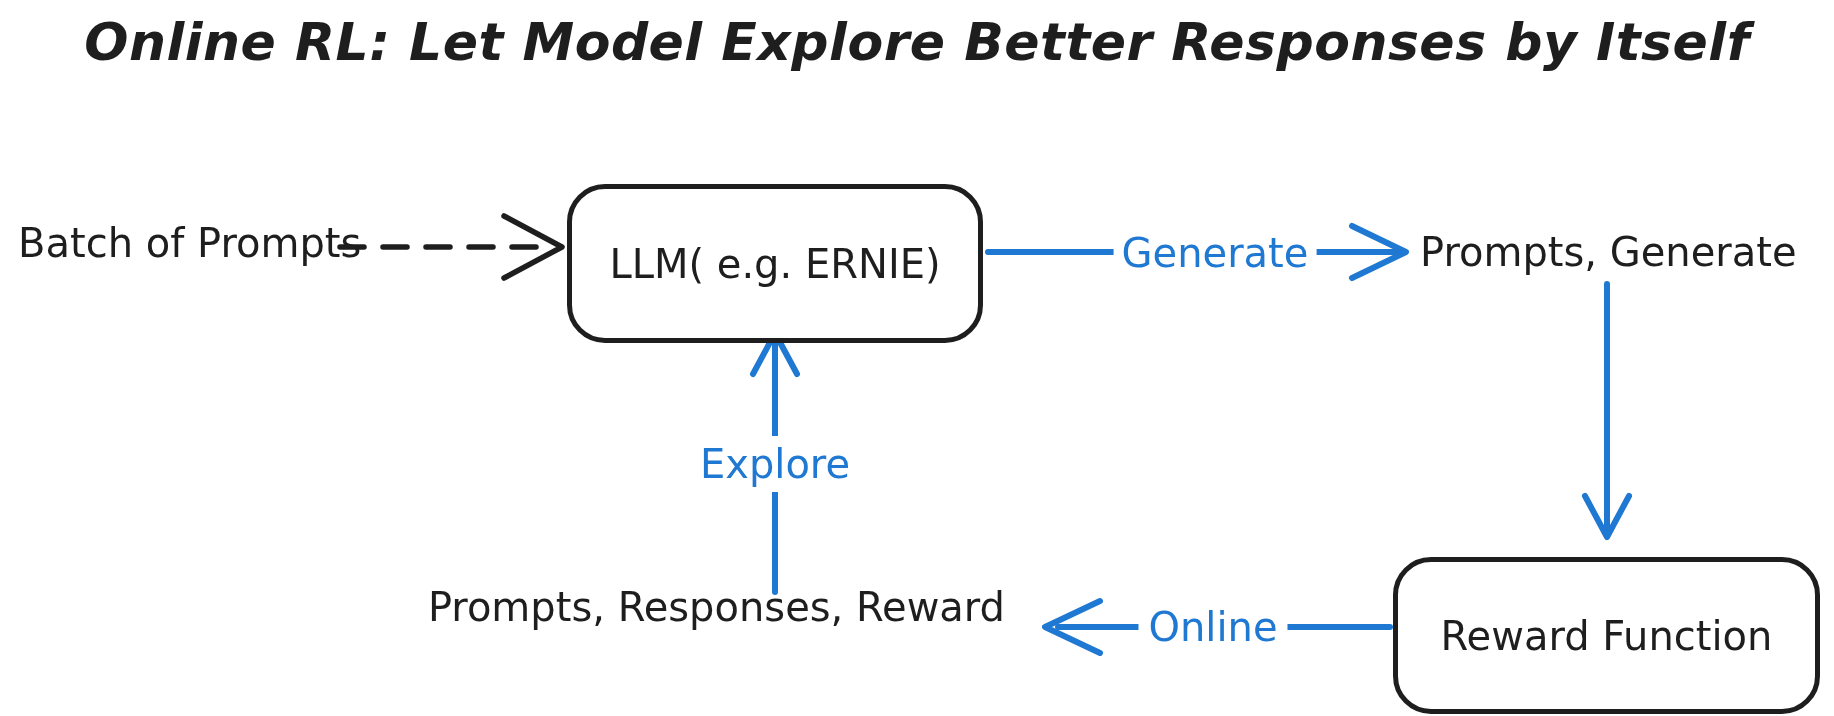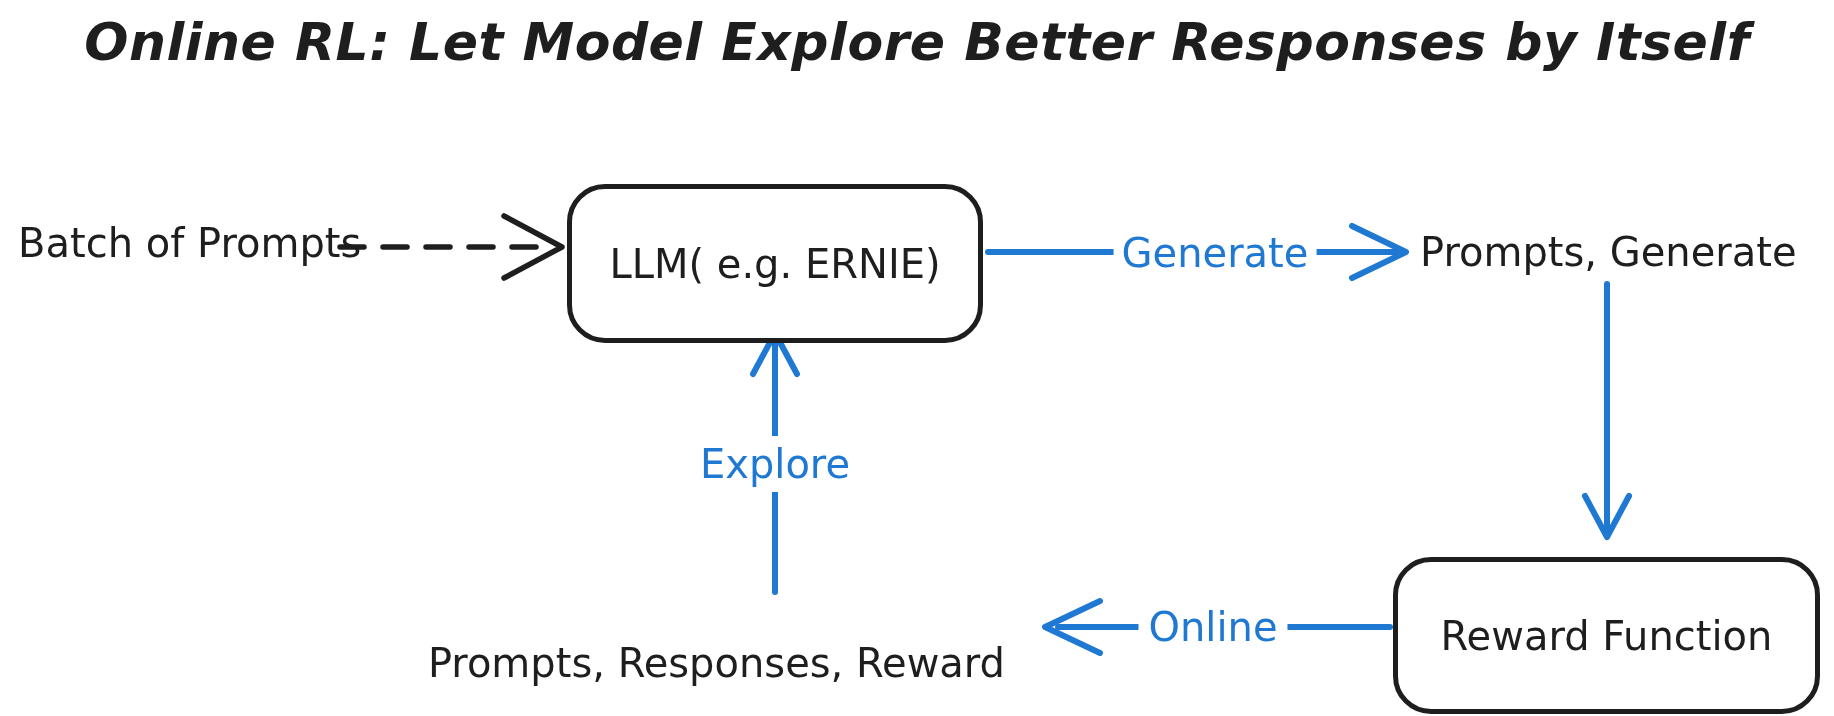--- a/index.html
+++ b/index.html
@@ -40,21 +40,21 @@
   .black-label {
     position: absolute;
     font-size: 40px;
     line-height: 44px;
     white-space: nowrap;
     color: var(--ink);
     z-index: 2;
   }
   .label-batch { left: 18px; top: 221px; }
   .label-prompts-responses { left: 1420px; top: 230px; }
-  .label-prompts-responses-reward { right: 829px; top: 641px; }
+  .label-prompts-responses-reward { right: 829px; top: 585px; }
   .edge-label {
     position: absolute;
     font-size: 40px;
     line-height: 44px;
     white-space: nowrap;
     color: var(--accent);
     background: var(--background);
     z-index: 3;
   }
   .label-generate { left: 1215px; top: 231px; transform: translateX(-50%); padding: 0 8px; }

